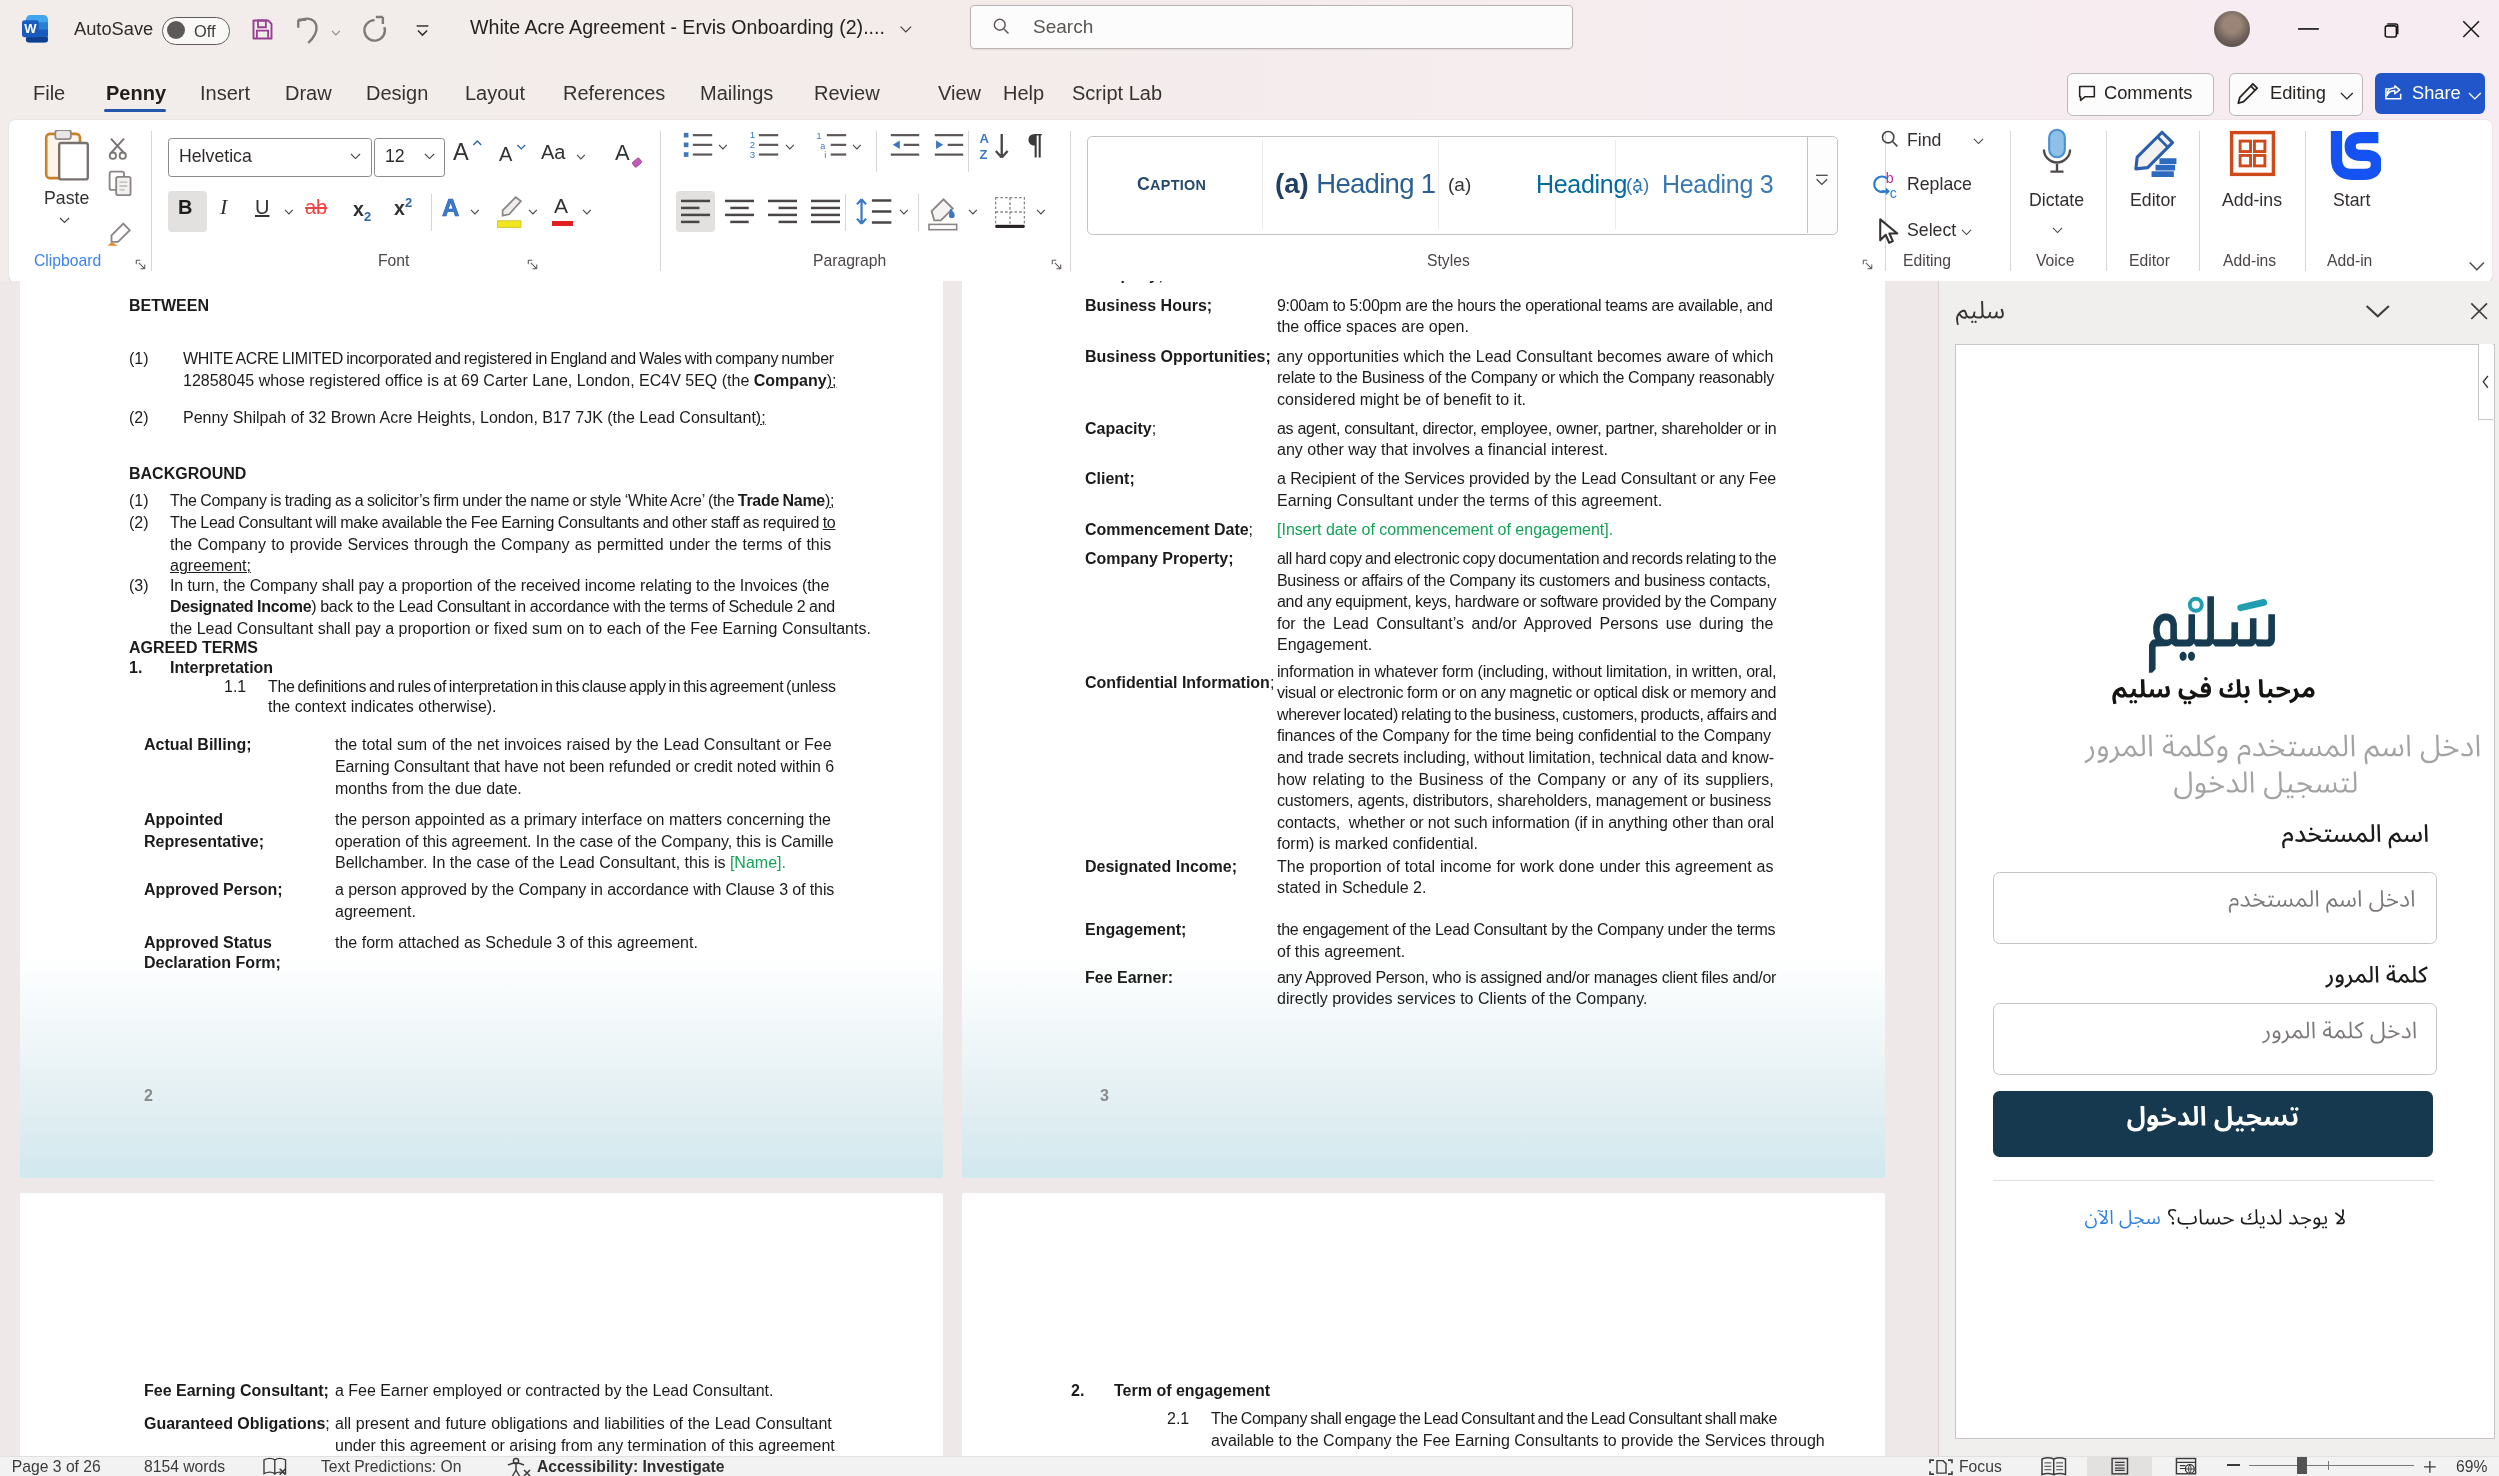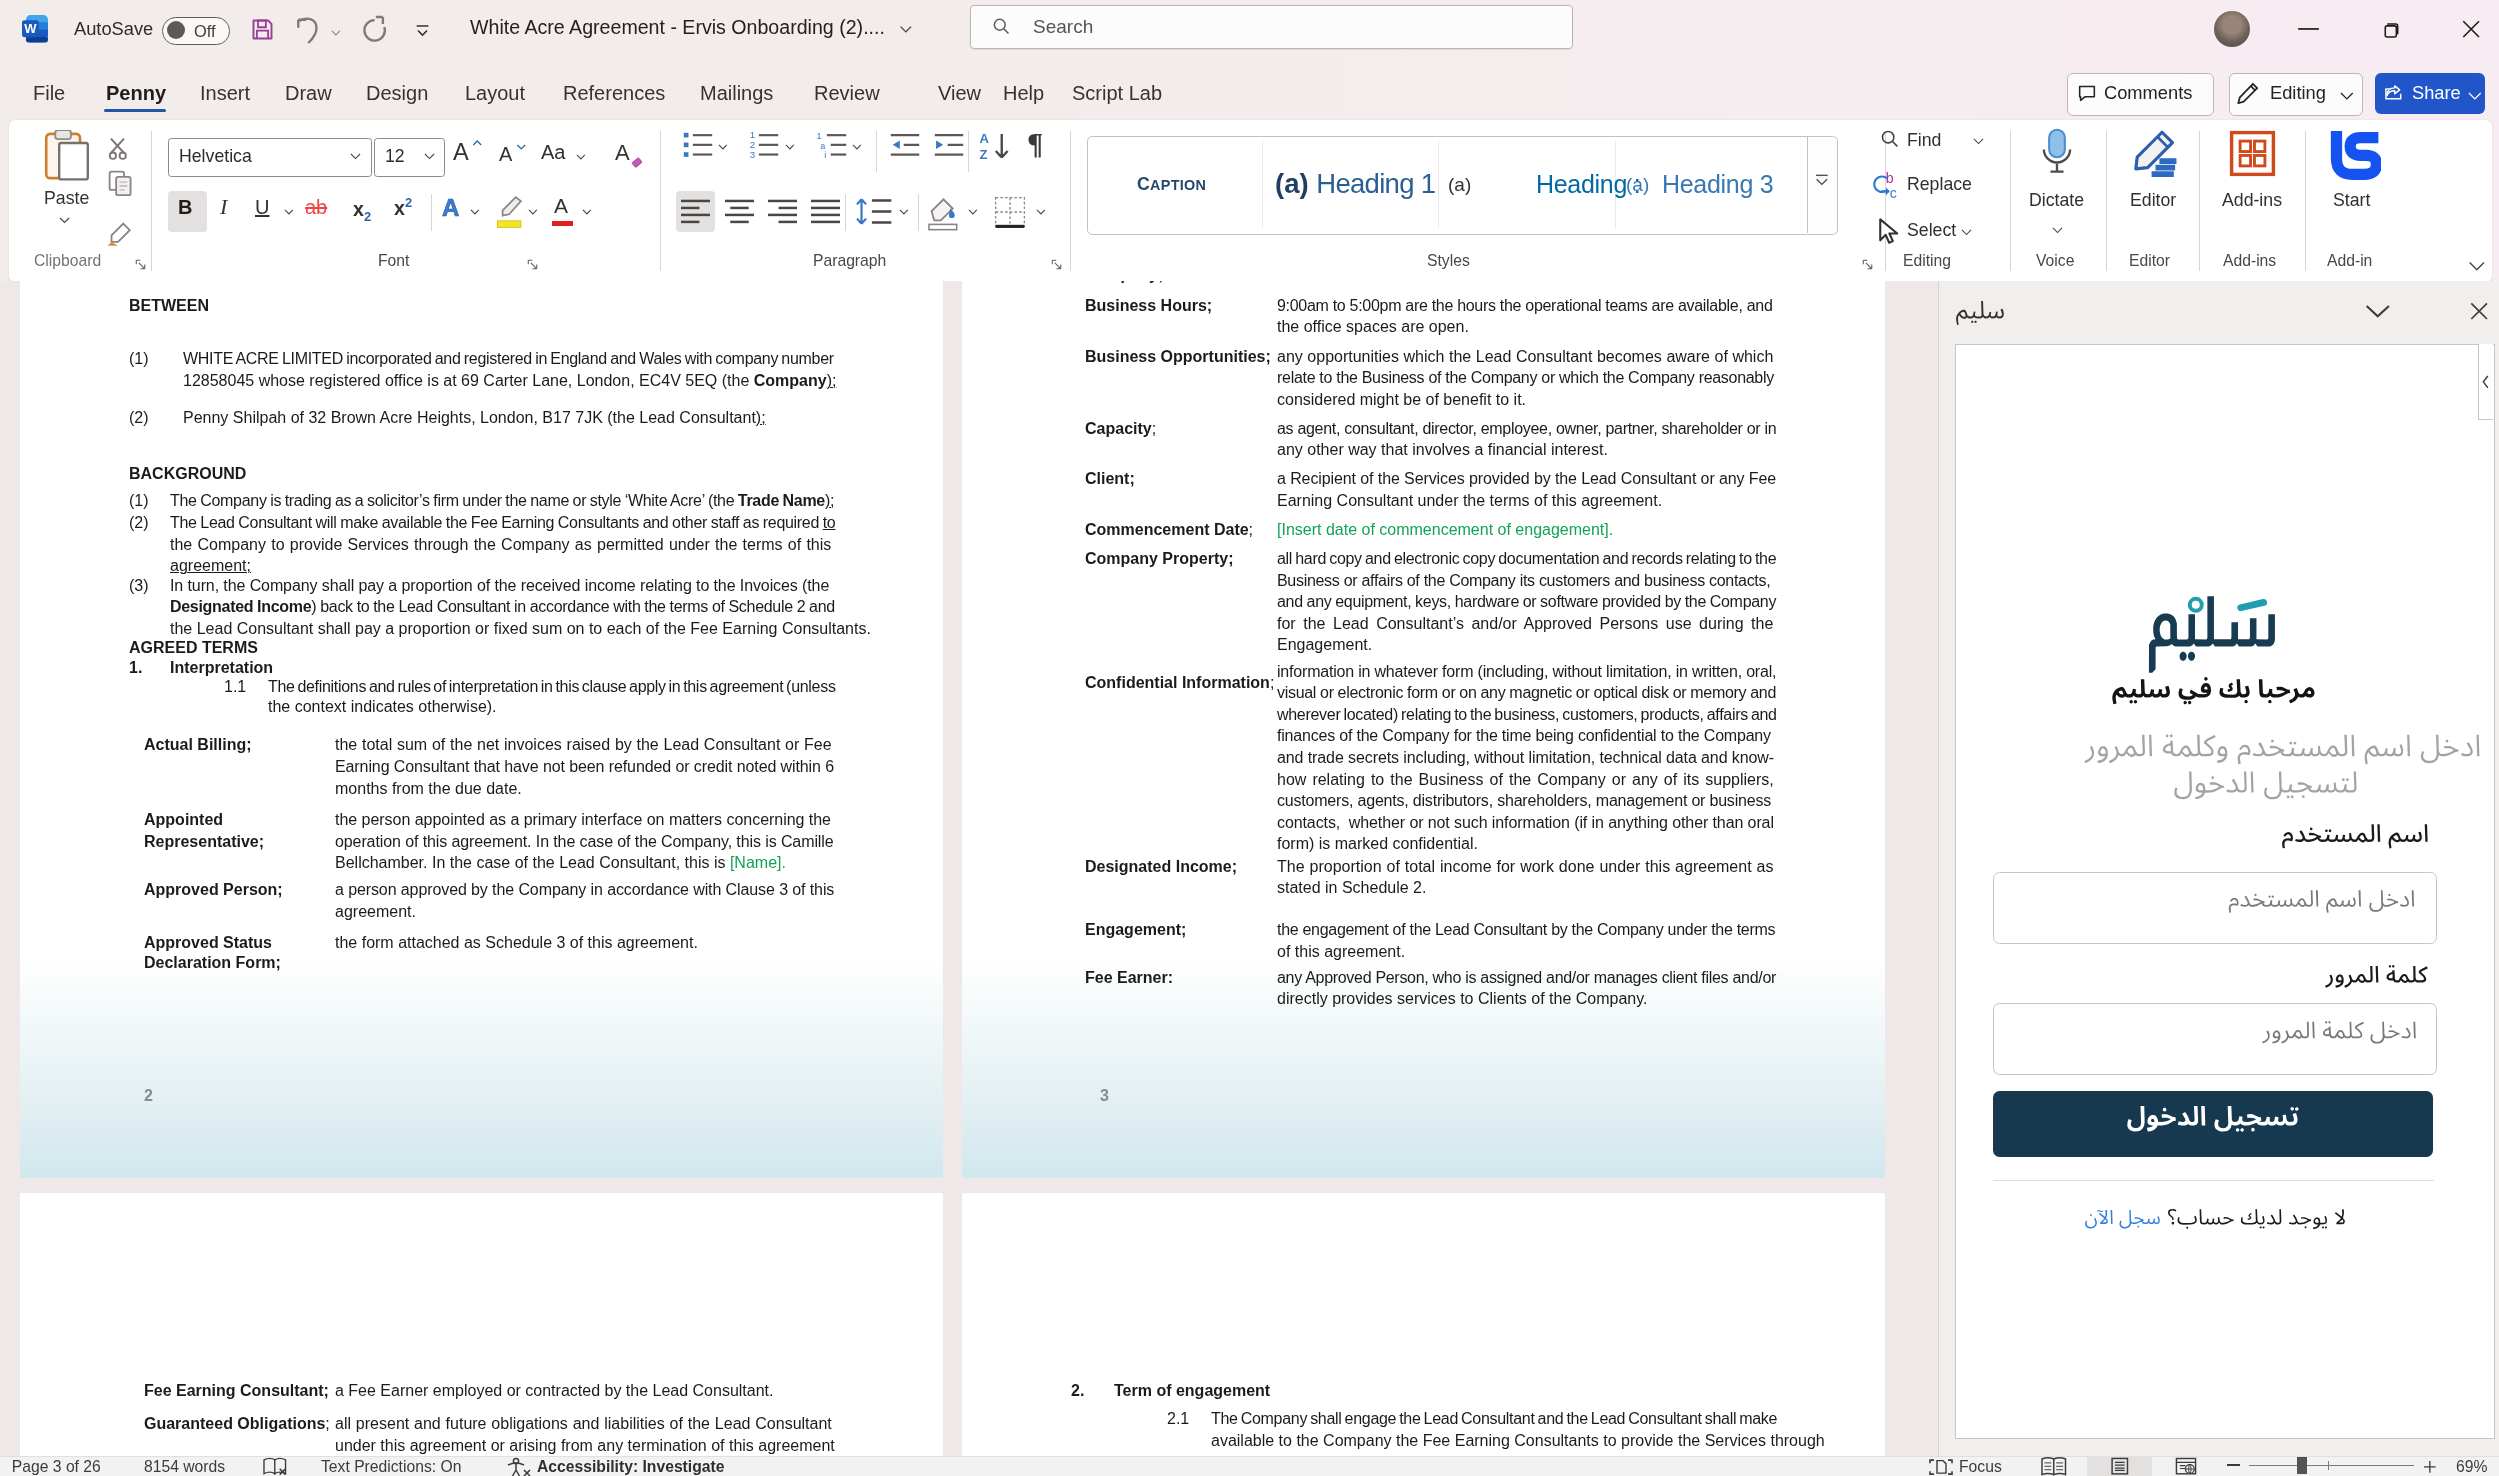--- a/index.html
+++ b/index.html
@@ -129,21 +129,21 @@
 </svg>
 <svg class="ab" style="left:107px;top:169px" width="27.5" height="27.5" viewBox="0 0 21 21">
  <rect x="2" y="2" width="11" height="14" rx="1.5" fill="#fff" stroke="#8a8584" stroke-width="1.4"></rect>
  <rect x="7" y="6" width="11" height="14" rx="1.5" fill="#f2f1f0" stroke="#8a8584" stroke-width="1.4"></rect>
  <path d="M9.5 10h6M9.5 13h6M9.5 16h4" stroke="#b9b6b5" stroke-width="1"></path>
 </svg>
 <svg class="ab" style="left:105px;top:221px" width="30" height="27.5" viewBox="0 0 23 21">
  <path d="M14 2l5 5-9 9H5v-5z" fill="#fff" stroke="#8a8584" stroke-width="1.4"></path>
  <path d="M5 16l-3 3h8z" fill="#e8882e"></path>
 </svg>
-<div class="ab" style="left:34px;top:252px;font-size:15.7px;color:#737373">Clipboard</div>
+<div class="ab" style="left:34px;top:252px;font-size:15.7px;color:#3b82f6">Clipboard</div>
 <svg class="ab" style="left:133px;top:257px" width="15.7" height="15.7" viewBox="0 0 24 24">
     <path d="M5 5v6M5 5h6" stroke="#5d5857" stroke-width="1.6" fill="none"></path>
     <path d="M9 9l9 9m0 0v-6.5m0 6.5h-6.5" stroke="#5d5857" stroke-width="1.6" fill="none"></path>
   </svg>
 
 <div class="ab" style="left:168px;top:138px;width:202px;height:37px;border:0.9px solid #8f8a88;border-radius:3.3px;background:#fff"></div>
 <div class="ab" style="left:179px;top:146px;font-size:17.7px;color:#2f2b2a">Helvetica</div>
 <svg class="ab" style="left:349px;top:152px" width="13" height="9.2" viewBox="0 0 20 14">
     <path d="M3 3l7 7 7-7" fill="none" stroke="#4a4645" stroke-width="1.7"></path>
   </svg>

